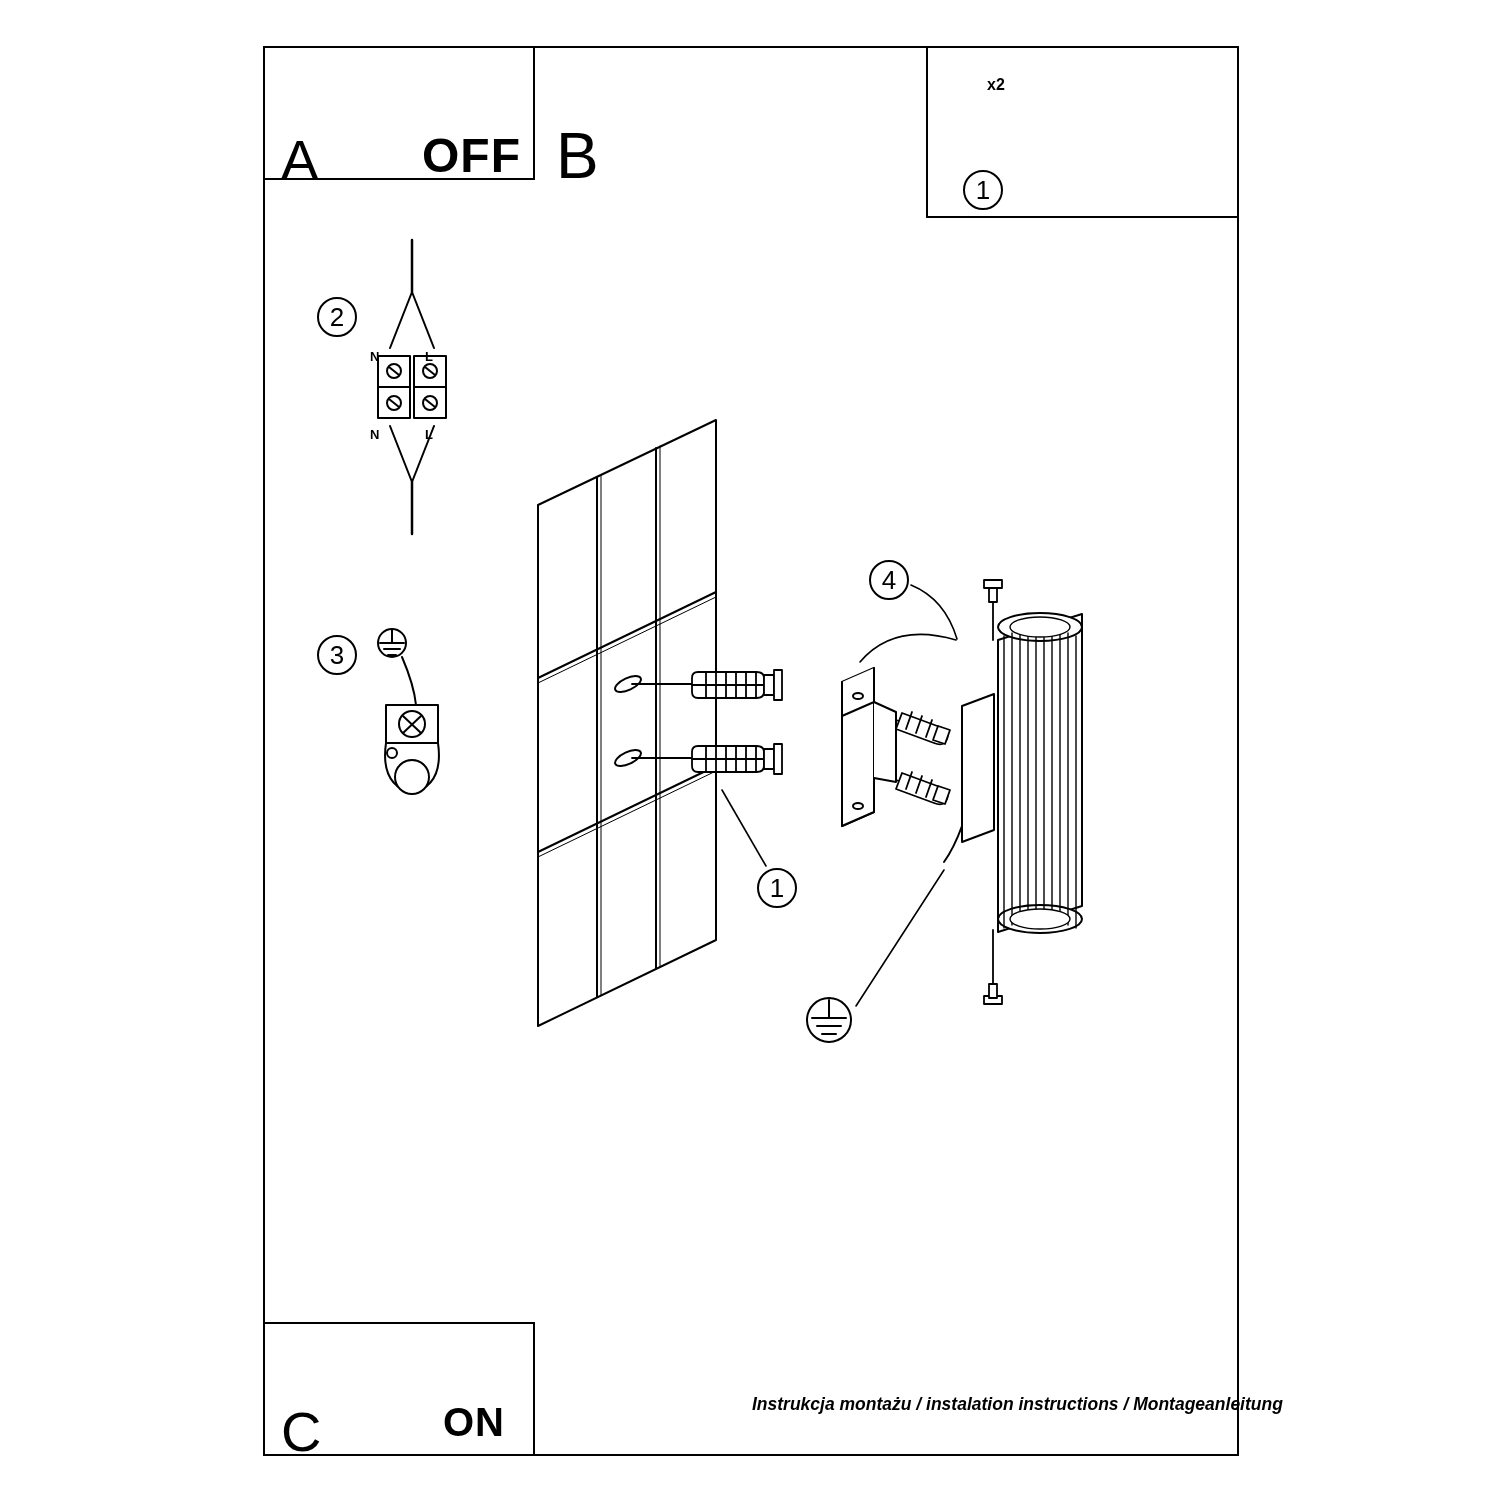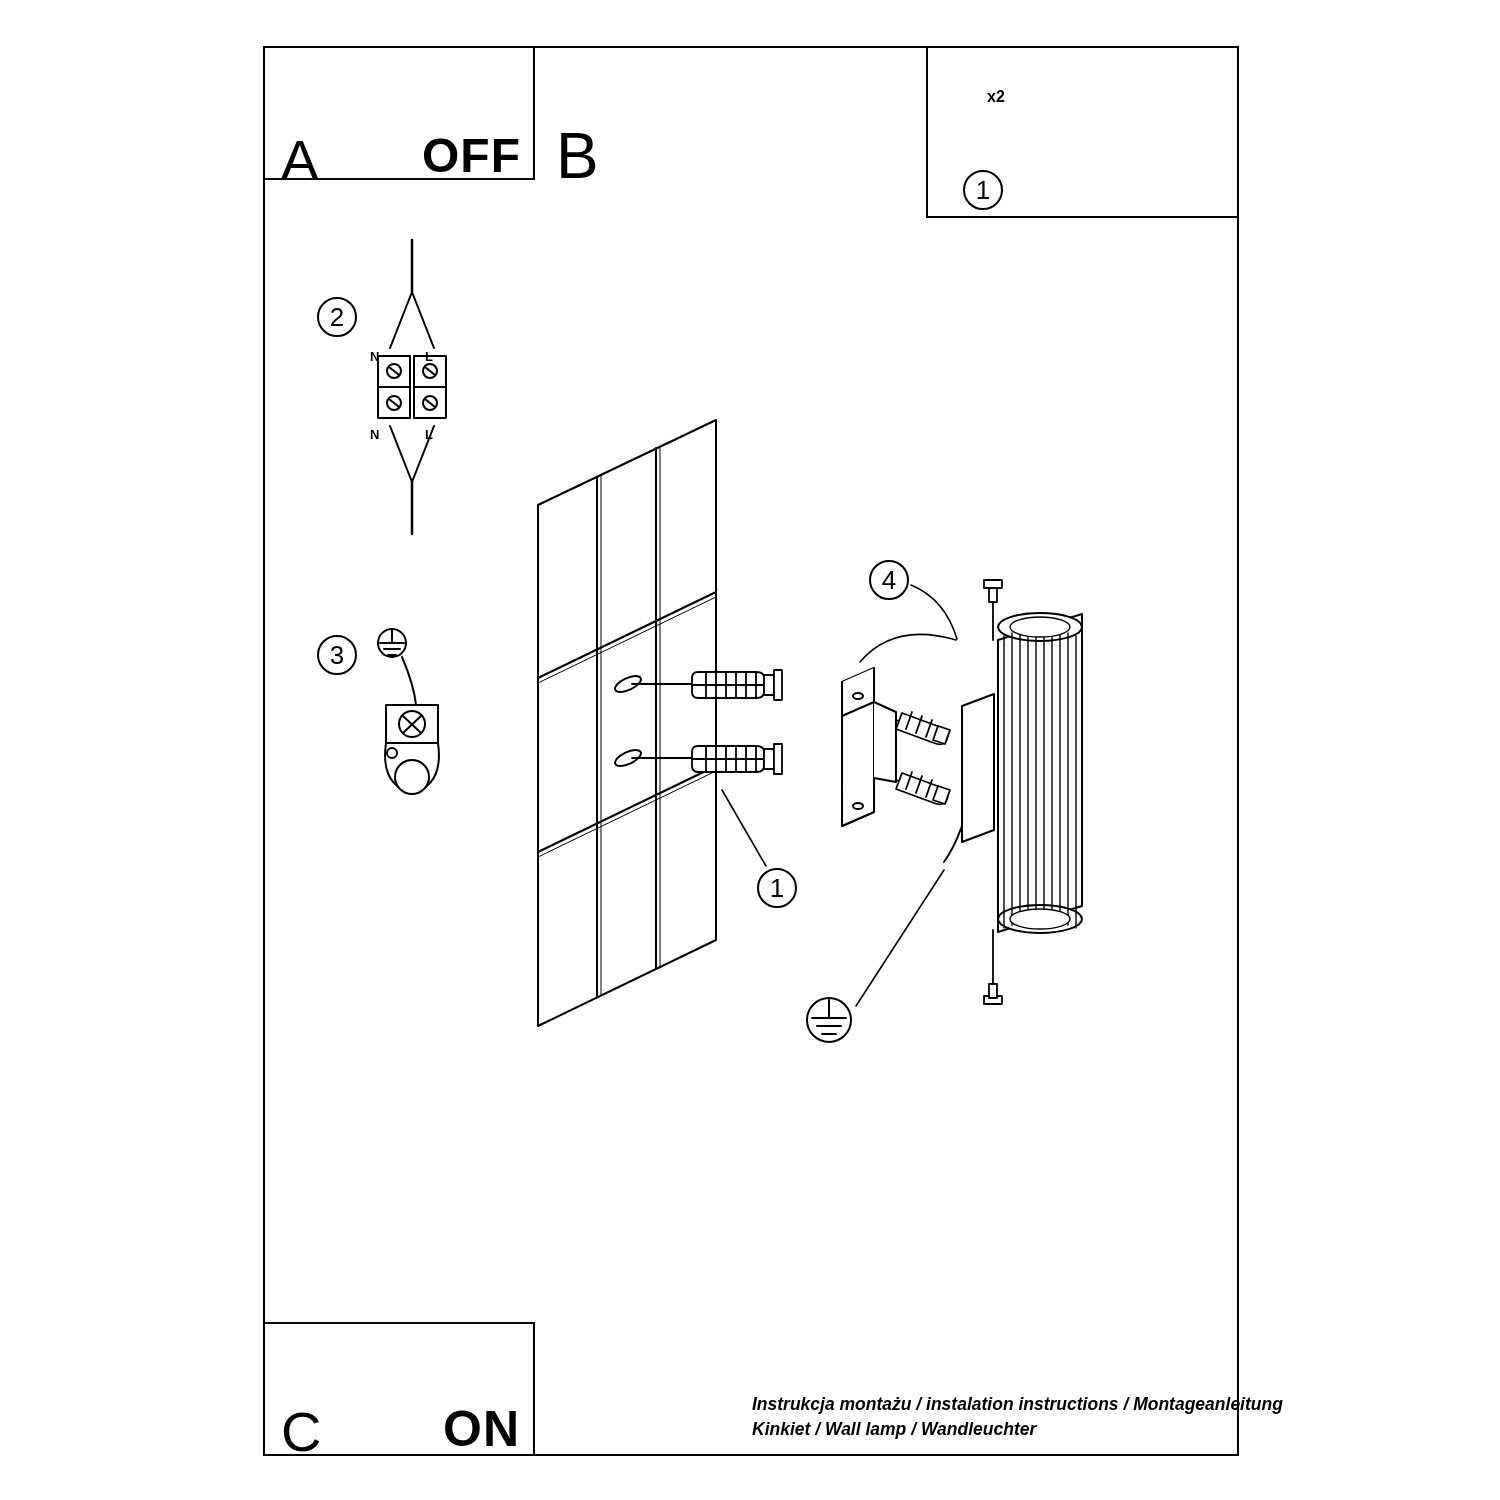--- a/index.html
+++ b/index.html
@@ -71,21 +71,21 @@
     left: 422px;
     top: 128px;
     font-size: 48px;
     font-weight: 700;
     letter-spacing: 1px;
   }
   .label-on {
     position: absolute;
     left: 443px;
     top: 1400px;
-    font-size: 50px;
+    font-size: 40px;
     font-weight: 700;
     letter-spacing: 1px;
   }
   .step-circle {
     position: absolute;
     width: 40px;
     height: 40px;
     border: 2.5px solid #000;
     border-radius: 50%;
     box-sizing: border-box;
@@ -114,21 +114,21 @@
     color: #000;
     white-space: nowrap;
   }
   .caption div { white-space: nowrap; }
 
   svg { display: block; }
   .svg-abs { position: absolute; left: 0; top: 0; pointer-events: none; }
   .x2-label {
     position: absolute;
     left: 987px;
-    top: 88px;
+    top: 76px;
     font-size: 16px;
     font-weight: 600;
   }
   .nl-label {
     position: absolute;
     font-size: 13px;
     font-weight: 600;
   }
 </style>
 </head>
@@ -502,16 +502,15 @@
   <div class="nl-label" style="left:425px; top:427px;">L</div>
 
   <div class="step-circle" id="step-1-panel">1</div>
   <div class="step-circle" id="step-2">2</div>
   <div class="step-circle" id="step-3">3</div>
   <div class="step-circle" id="step-1-wall">1</div>
   <div class="step-circle" id="step-4">4</div>
 
   <div class="caption">
     <div>Instrukcja montażu / instalation instructions / Montageanleitung</div>
-    <div>Kinkiet / Wall lamp / Wandleuchter</div>
   </div>
 
 </div>
 
 </body></html>

